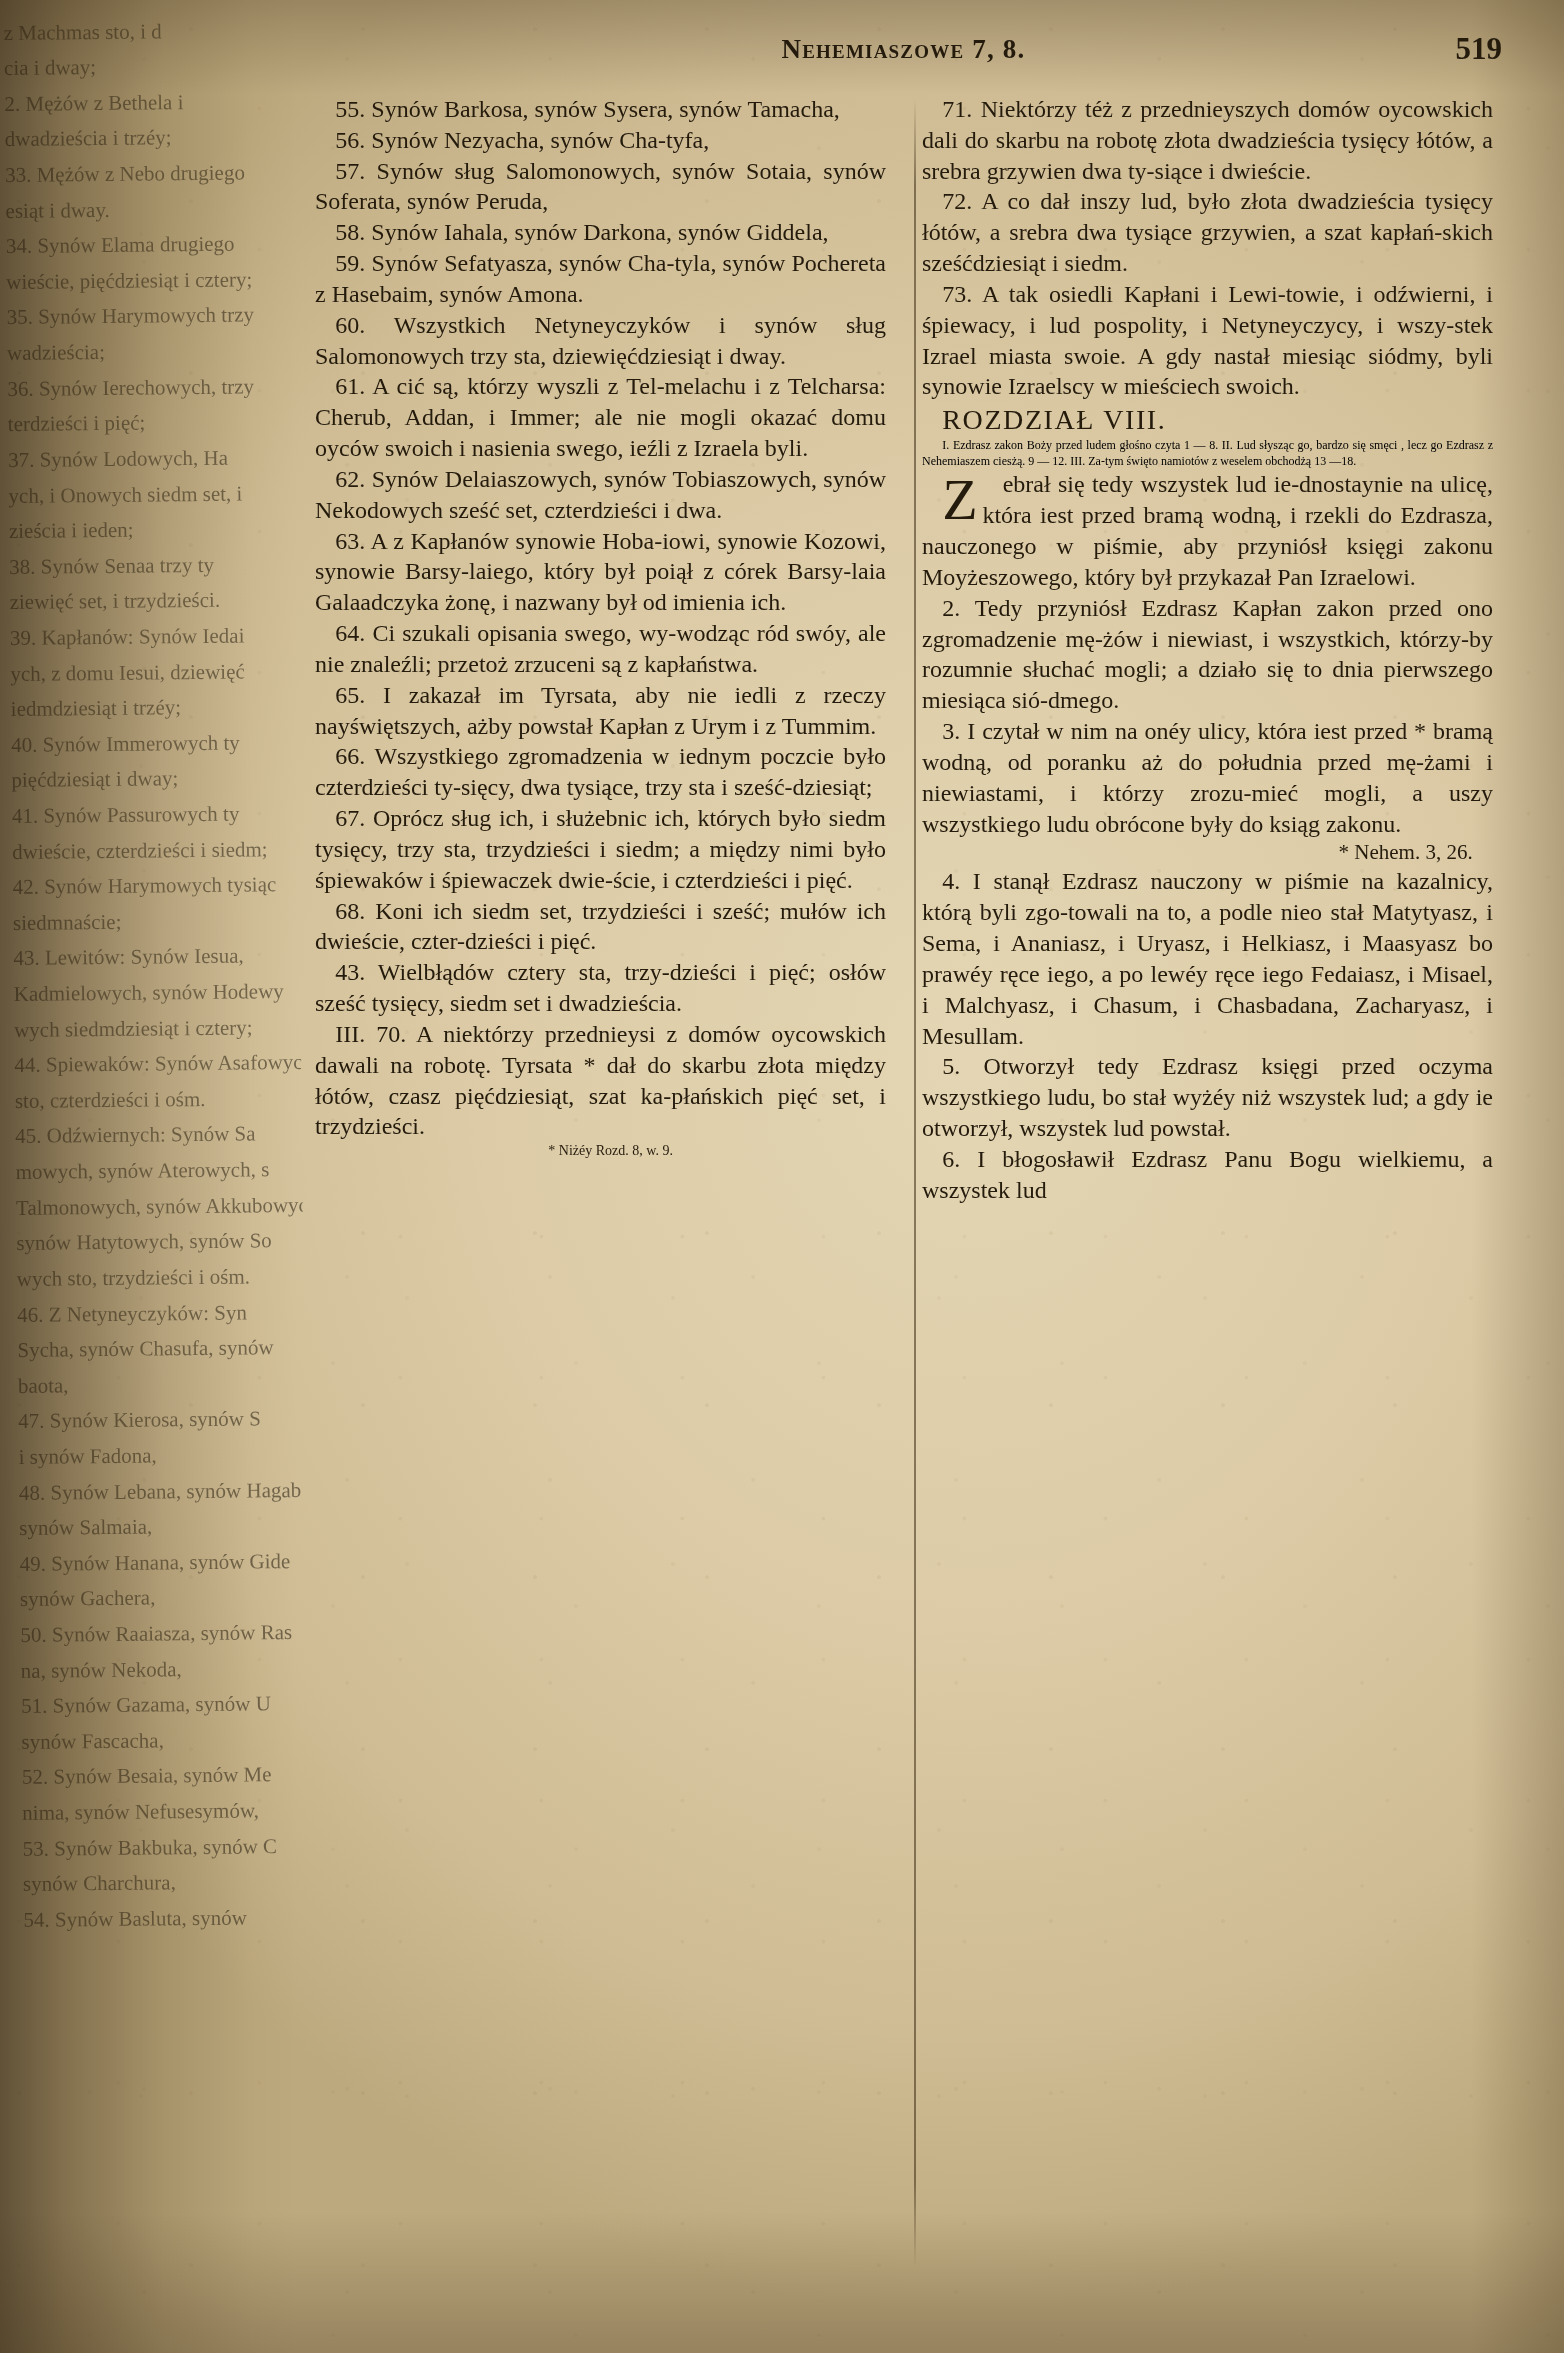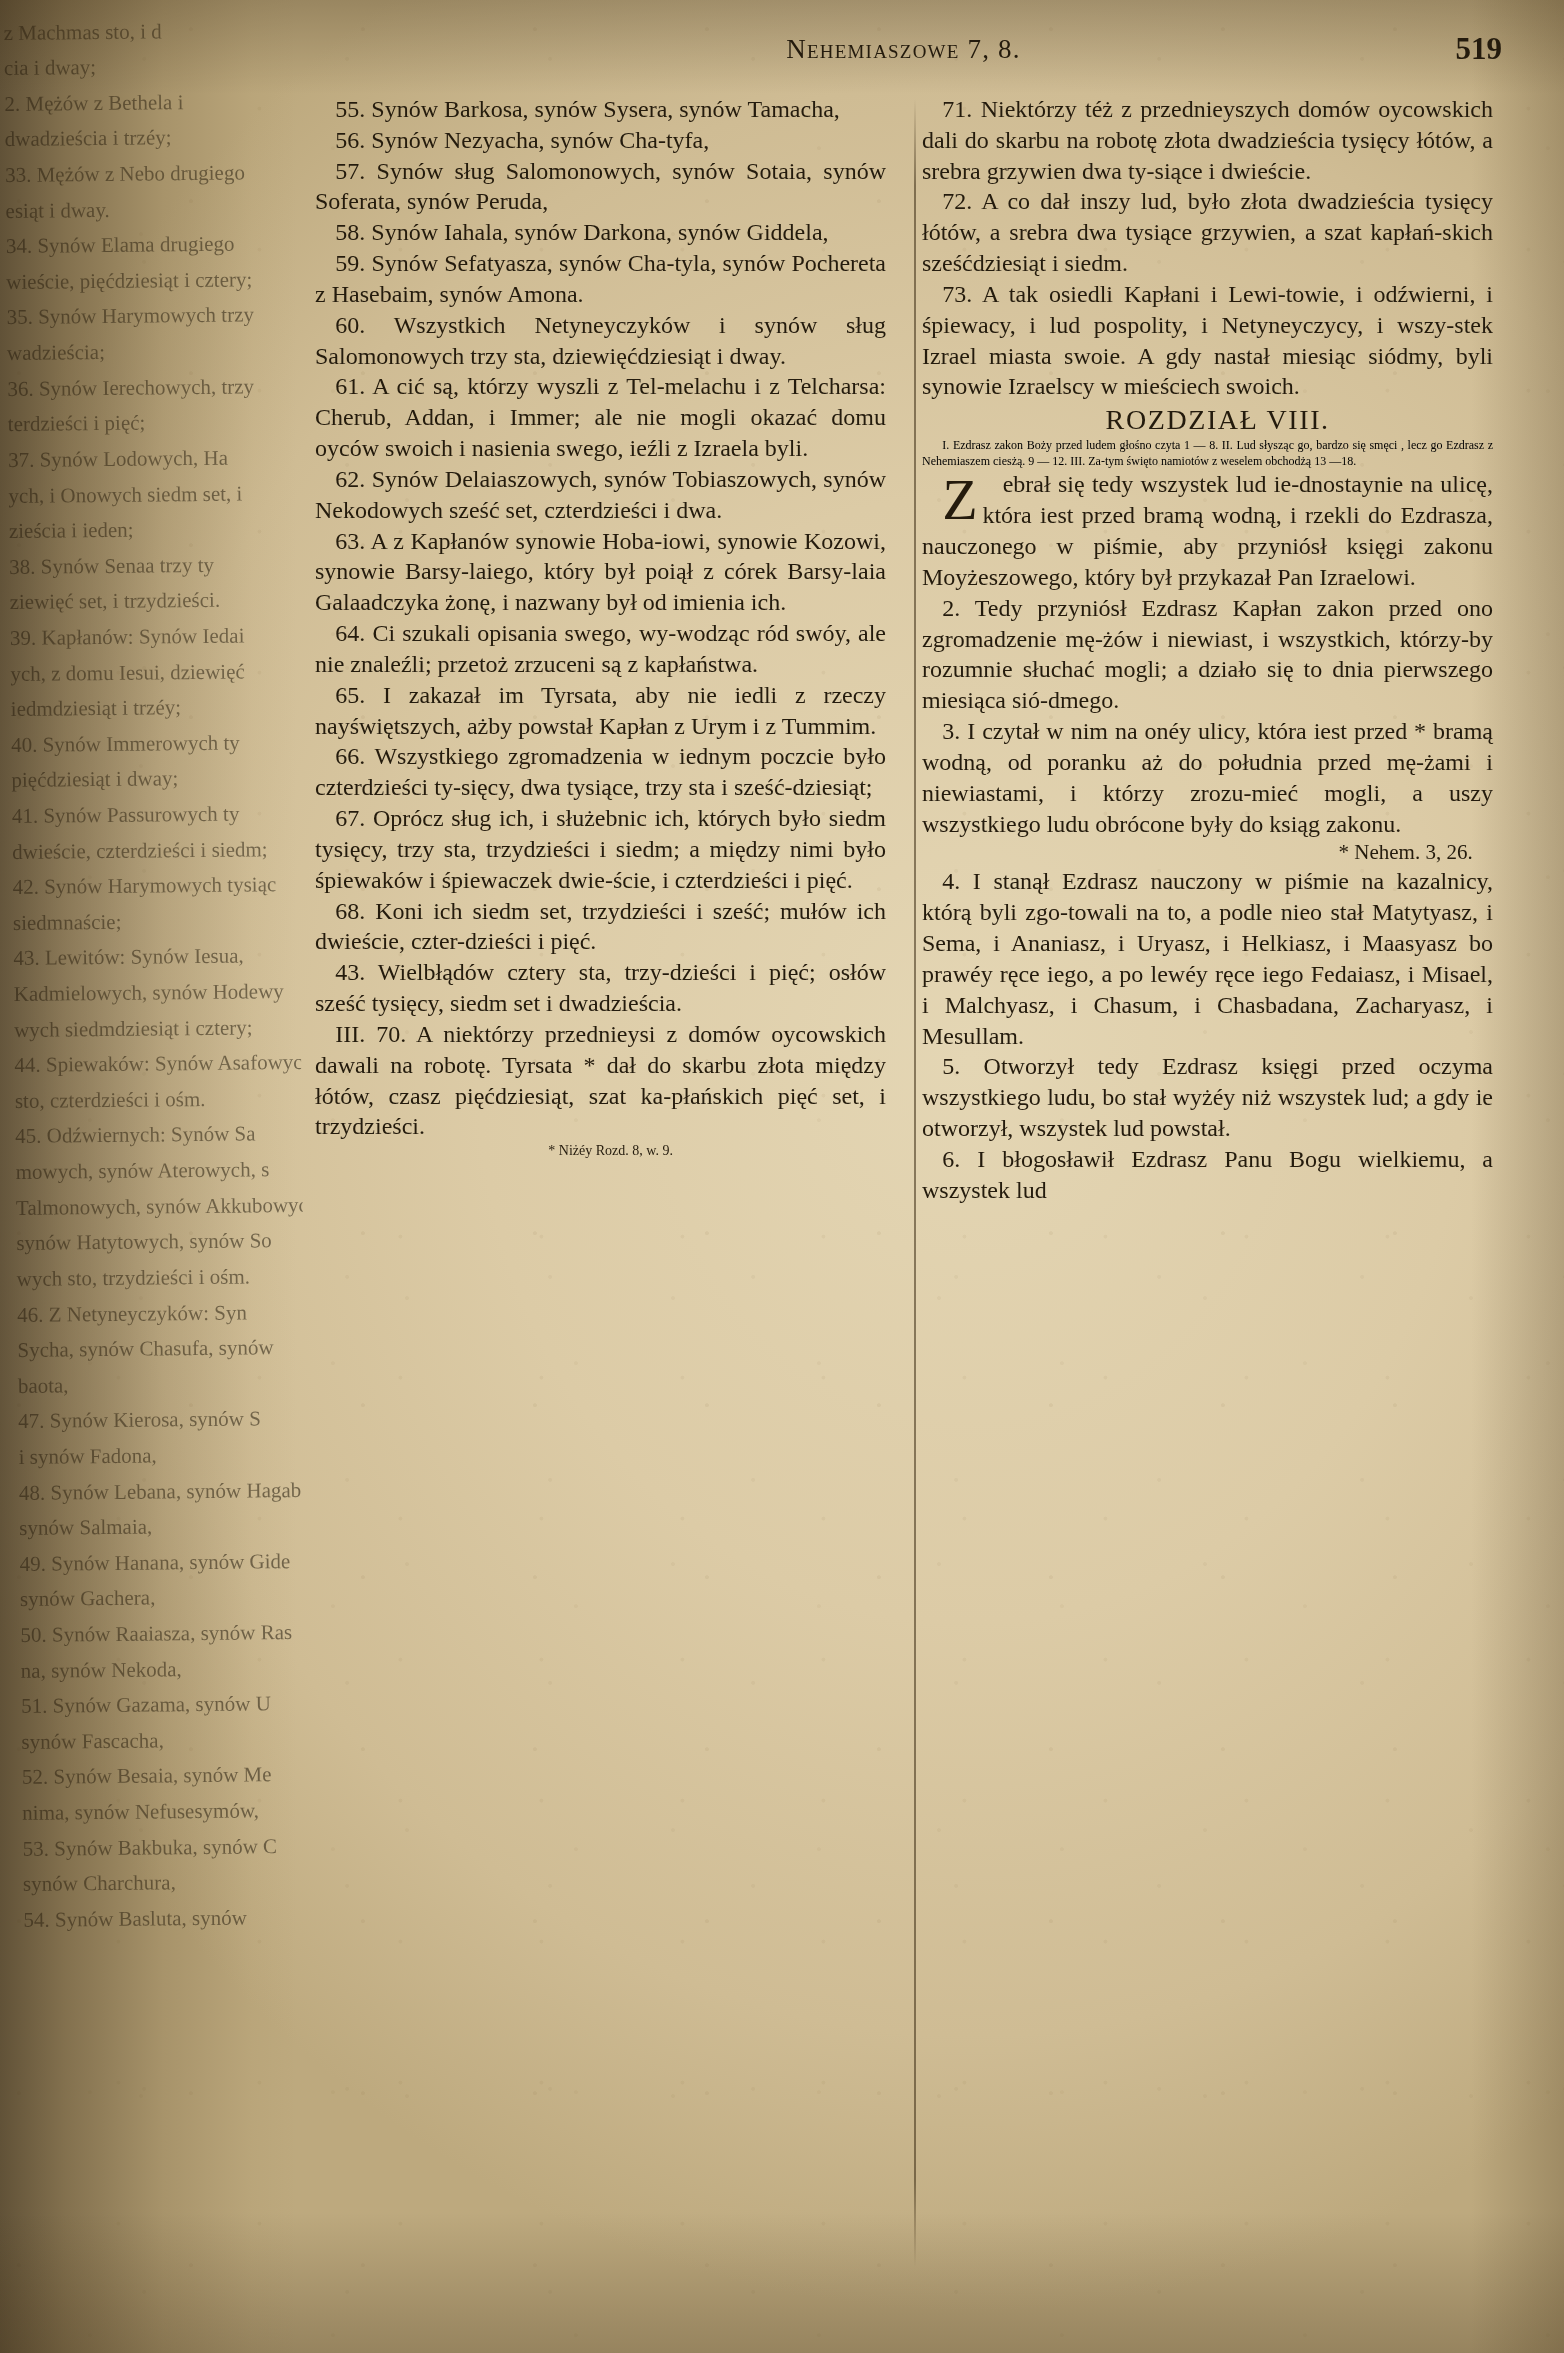--- a/index.html
+++ b/index.html
@@ -103,20 +103,21 @@
     height: 38px;
   }
   .runhead .title {
     position: absolute;
     left: 0; right: 0;
     text-align: center;
     font-size: 27px;
     letter-spacing: 1.2px;
     color: #241b0d;
     font-variant: small-caps;
+    font-weight: bold;
   }
   .runhead .folio {
     position: absolute;
     right: 8px;
     top: -3.1px;
     font-size: 31px;
     font-weight: bold;
     color: #241b0d;
   }
 
@@ -153,21 +154,21 @@
 
   .col p {
     margin: 0;
     text-indent: 20.3px;
   }
 
   .vnum { font-weight: normal; }
 
   
   .chapter-head {
-    text-align: center;
+    text-align: left;
     font-size: 28px;
     letter-spacing: 1.6px;
     margin: 27px 0 9.4px 0;
     text-indent: 0;
   }
   .argument {
     font-size: 12px;
     line-height: 1.30;
     text-align: justify;
     text-indent: 17px;

